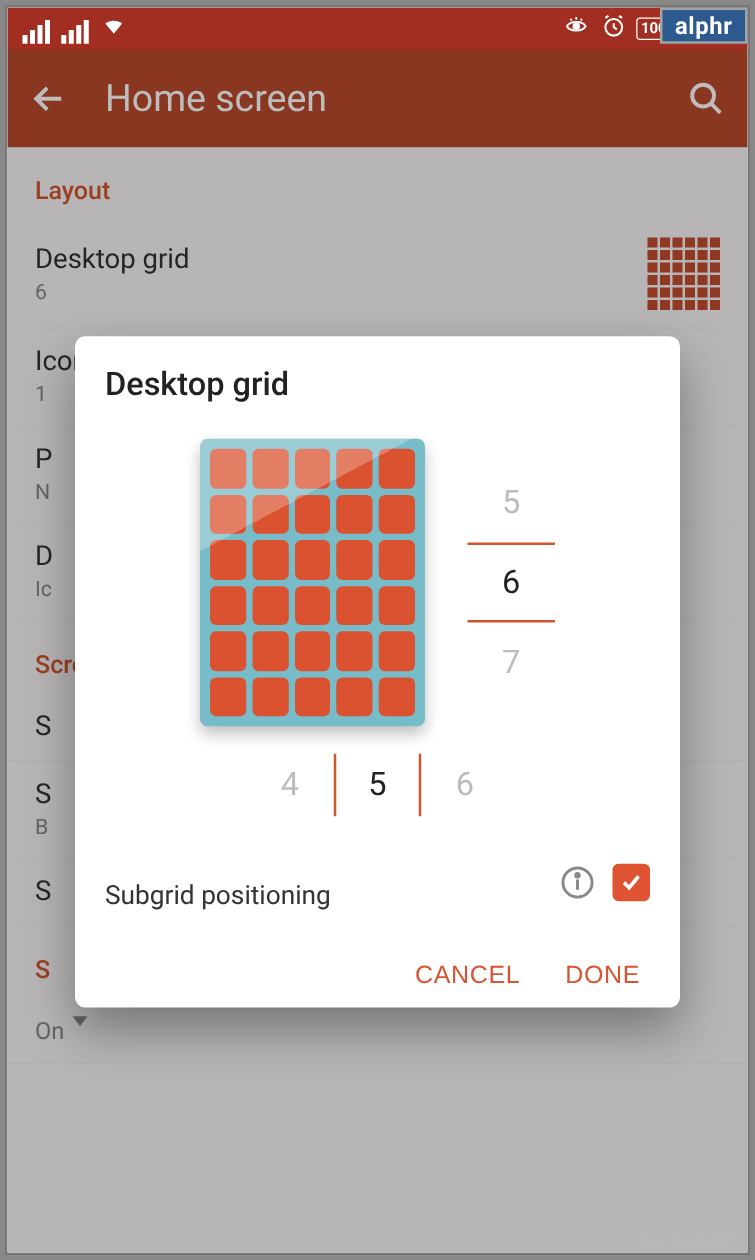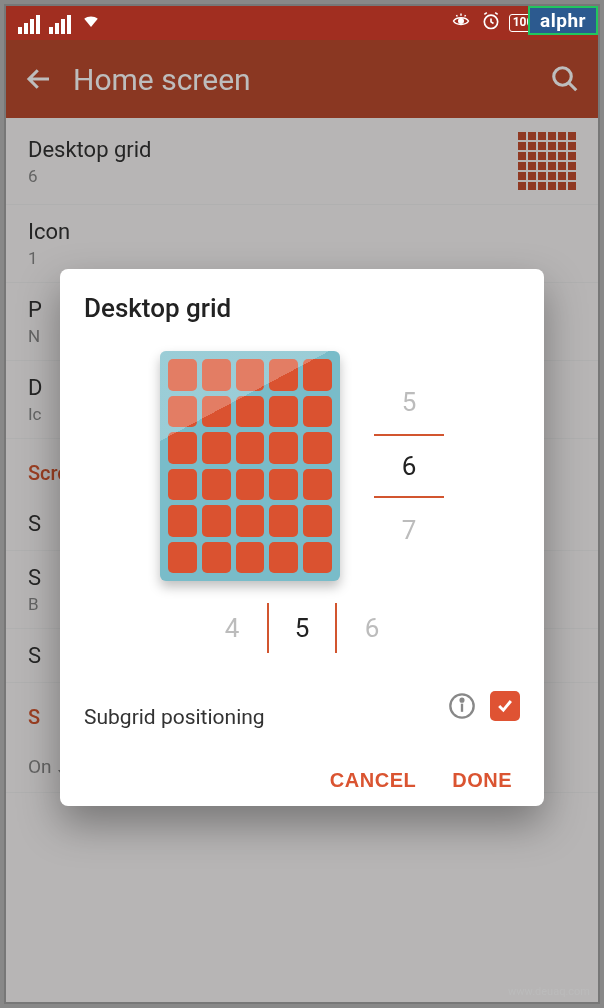--- a/index.html
+++ b/index.html
@@ -19,21 +19,21 @@
       overflow: hidden;
     }
     .alphr-tag {
       position: absolute;
       top: 0; right: 0;
       background: #2c5a8f;
       color: #fff;
       font-weight: bold;
       font-size: 19px;
       padding: 1px 10px;
-      border: 2px solid #22c55e;
+      border: 2px solid #a3a3a3;
       z-index: 200;
       letter-spacing: 0.5px;
     }
     .watermark {
       position: absolute;
       bottom: 4px; right: 8px;
       font-size: 11px; color: #bbb;
       z-index: 200;
     }
     
@@ -64,32 +64,32 @@
     
     .app-bar {
       height: 78px;
       background: #bb4b2e;
       color: #fff;
       display: flex;
       align-items: center;
       padding: 0 18px;
     }
     .back-arrow { width: 30px; height: 30px; }
-    .app-title { font-size: 30px; margin-left: 19px; font-weight: 400; }
+    .app-title { font-size: 30px; margin-left: 30px; font-weight: 400; }
     .search-btn { margin-left: auto; width: 30px; height: 30px; }
 
     
     .content { background: #f7f5f4; height: calc(100% - 112px); overflow: hidden; }
     .section-label { color: #d2552f; font-size: 20px; font-weight: 500; padding: 22px 22px 12px; }
     .list-item { padding: 14px 22px; border-bottom: 1px solid #eee; display: flex; align-items: center; justify-content: space-between; }
     .list-item .title { font-size: 22px; color: #333; }
     .list-item .sub { font-size: 17px; color: #888; margin-top: 4px; }
     .grid-glyph { display: grid; grid-template-columns: repeat(6, 8px); grid-auto-rows: 8px; gap: 2px; }
     .grid-glyph span { background: #c14d30; }
-    .trailing { color: #888; font-size: 19px; display: flex; align-items: flex-end; gap: 6px; }
+    .trailing { color: #888; font-size: 19px; display: flex; align-items: flex-start; gap: 6px; }
     .caret-down { width: 0; height: 0; border-left: 6px solid transparent; border-right: 6px solid transparent; border-top: 8px solid #888; }
 
     
     .scrim {
       position: absolute;
       top: 34px; left: 0; right: 0; bottom: 0;
       background: rgba(0,0,0,0.26);
     }
 
     
@@ -131,21 +131,21 @@
     .vpicker .pval { height: 64px; display: flex; align-items: center; justify-content: center; font-size: 26px; color: #bcbcbc; }
     .vpicker .pval.selected { color: #222; border-top: 2px solid #d2552f; border-bottom: 2px solid #d2552f; width: 100%; }
     .hpicker { margin-top: 22px; display: flex; justify-content: center; align-items: center; }
     .hpicker .hval { width: 70px; height: 50px; display: flex; align-items: center; justify-content: center; font-size: 26px; color: #bcbcbc; }
     .hpicker .hval.selected { color: #222; border-left: 2px solid #d2552f; border-right: 2px solid #d2552f; }
     .subgrid-row { display: flex; align-items: center; margin-top: 30px; gap: 14px; }
     .subgrid-label { font-size: 21px; color: #333; flex: 1; margin-top: 22px; }
     .info-icon { width: 28px; height: 28px; color: #888; }
     .checkbox { width: 30px; height: 30px; background: #df5333; border-radius: 5px; display: flex; align-items: center; justify-content: center; color: #fff; }
     .dialog-actions { display: flex; justify-content: flex-end; gap: 36px; margin-top: 40px; padding-right: 8px; }
-    .dialog-actions button { border: none; background: none; color: #da5431; font-size: 20px; font-weight: 700; letter-spacing: 0.5px; cursor: pointer; }
+    .dialog-actions button { border: none; background: none; color: #da5431; font-size: 20px; font-weight: 400; letter-spacing: 0.5px; cursor: pointer; }
   </style>
 </head>
 <body>
 
 <div class="frame">
   <div class="alphr-tag">alphr</div>
   <div class="watermark">www.deuaq.com</div>
 
   <div class="status-bar">
     <div class="status-left">
@@ -195,20 +195,21 @@
     <div class="app-title">Home screen</div>
     <div class="search-btn">
       <svg viewBox="0 0 24 24" fill="none" stroke="#fff" stroke-width="2.5">
           <circle cx="10" cy="10" r="7"></circle>
           <path d="M21 21l-6-6"></path>
         </svg>
     </div>
   </div>
 
   <div class="content">
+    <div class="section-label">Layout</div>
 
     <div class="list-item">
       <div>
         <div class="title">Desktop grid</div>
         <div class="sub">6</div>
       </div>
       <div class="grid-glyph">
         <span></span>
           <span></span>
           <span></span>

